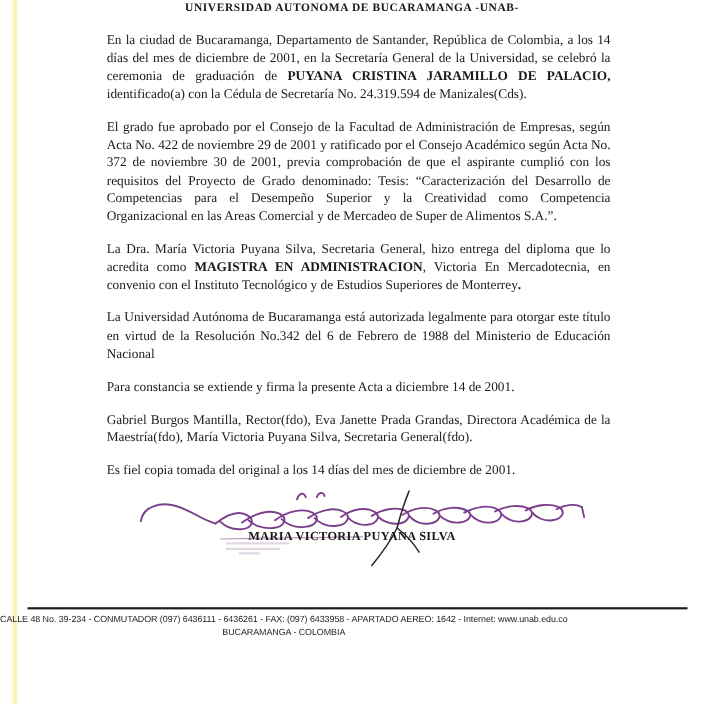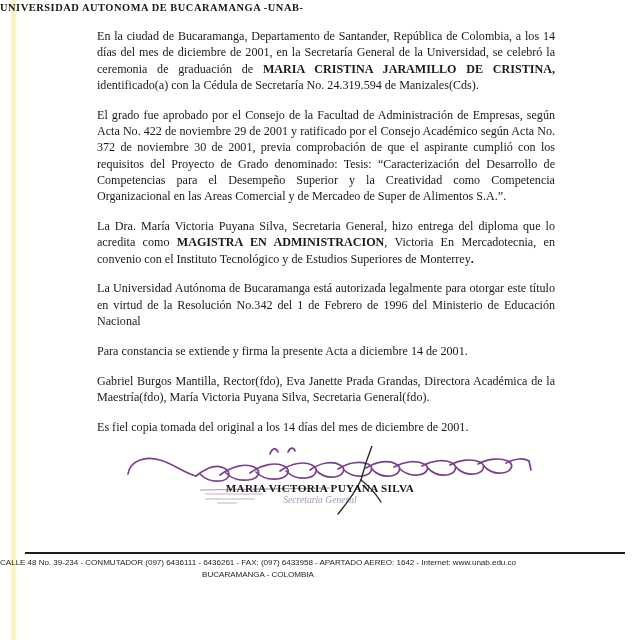--- a/index.html
+++ b/index.html
@@ -42,20 +42,21 @@
     left: 0; top: 0;
     width: 640px;
     height: 640px;
   }
 
   .doc-title {
     position: absolute;
     left: 0;
     top: 2px;
     width: 640px;
+    text-align: center;
     font-family: "Liberation Serif", serif;
     font-weight: bold;
     font-size: 10.4px;
     letter-spacing: 0.55px;
     color: #161616;
   }
 
   .body-block {
     position: absolute;
     left: 97px;
@@ -158,24 +159,24 @@
 
 <div class="scan-tint"></div>
 
 <div class="page">
 
   <div class="scan-band"></div>
 
   <div class="doc-title">UNIVERSIDAD  AUTONOMA  DE  BUCARAMANGA -UNAB-</div>
 
   <div class="body-block">
-    <p class="para"><span>En la ciudad de Bucaramanga, Departamento de Santander, República de Colombia, a los 14 días del mes de diciembre de 2001, en  la Secretaría General de la Universidad, se celebró la ceremonia de graduación de </span><b>MARIA CRISTINA JARAMILLO DE CRISTINA,</b><span> identificado(a) con la Cédula de Secretaría No. 24.319.594 de Manizales(Cds).</span></p>
+    <p class="para"><span>En la ciudad de Bucaramanga, Departamento de Santander, República de Colombia, a los 14 días del mes de diciembre de 2001, en  la Secretaría General de la Universidad, se celebró la ceremonia de graduación de </span><b>PUYANA CRISTINA JARAMILLO DE PALACIO,</b><span> identificado(a) con la Cédula de Secretaría No. 24.319.594 de Manizales(Cds).</span></p>
     <p class="para"><span>El grado fue aprobado por el Consejo de la Facultad de Administración de Empresas, según Acta No. 422 de noviembre 29 de 2001 y ratificado por el Consejo Académico según Acta No. 372 de noviembre 30 de 2001, previa comprobación de que el aspirante cumplió con los requisitos del Proyecto de Grado denominado: Tesis: “Caracterización del Desarrollo de Competencias para el Desempeño Superior y la Creatividad como Competencia Organizacional en las Areas Comercial y de Mercadeo de Super de Alimentos S.A.”.</span></p>
     <p class="para"><span>La Dra. María Victoria Puyana Silva, Secretaria General, hizo entrega del diploma que lo acredita como </span><b>MAGISTRA EN ADMINISTRACION</b><span>, Victoria En Mercadotecnia, en convenio con el Instituto Tecnológico y de Estudios Superiores de Monterrey</span><b>.</b></p>
-    <p class="para"><span>La Universidad Autónoma de Bucaramanga está autorizada legalmente para otorgar este título en virtud de la Resolución No.342 del 1 de Febrero de 1996 del Ministerio de Educación  Nacional</span></p>
+    <p class="para"><span>La Universidad Autónoma de Bucaramanga está autorizada legalmente para otorgar este título en virtud de la Resolución No.342 del 6 de Febrero de 1988 del Ministerio de Educación  Nacional</span></p>
     <p class="para"><span>Para constancia se extiende y  firma la presente Acta a diciembre  14  de 2001.</span></p>
     <p class="para"><span>Gabriel Burgos Mantilla, Rector(fdo), Eva Janette Prada Grandas, Directora Académica de la Maestría(fdo), María Victoria Puyana Silva, Secretaria General(fdo).</span></p>
     <p class="para"><span>Es fiel copia tomada del original a los 14 días del mes de diciembre de 2001.</span></p>
   </div>
 
   <div class="sig-area">
 
     <svg class="sig-svg" viewBox="0 0 420 90">
       <g fill="none" stroke="#7b3f8f" stroke-width="1.7" stroke-linecap="round">
         <path d="M8,28 C10,14 26,10 40,14 C54,18 62,26 76,30"></path>
@@ -200,21 +201,20 @@
         <path d="M241,34 C236,44 228,56 218,68"></path>
         <path d="M241,34 C249,40 256,48 261,56"></path>
       </g>
       <g fill="none" stroke="rgba(123,63,143,0.55)" stroke-width="1.1">
         <path d="M80,44 L210,42"></path>
       </g>
     </svg>
 
     <div class="sig-name">MARIA VICTORIA PUYANA SILVA</div>
 
-    <div class="sig-role">Secretaria General</div>
 
     <div class="sig-stamp">
       <div class="stamp-line l1"></div>
       <div class="stamp-line l2"></div>
       <div class="stamp-line l3"></div>
     </div>
 
   </div>
 
   <div class="footer-rule"></div>

